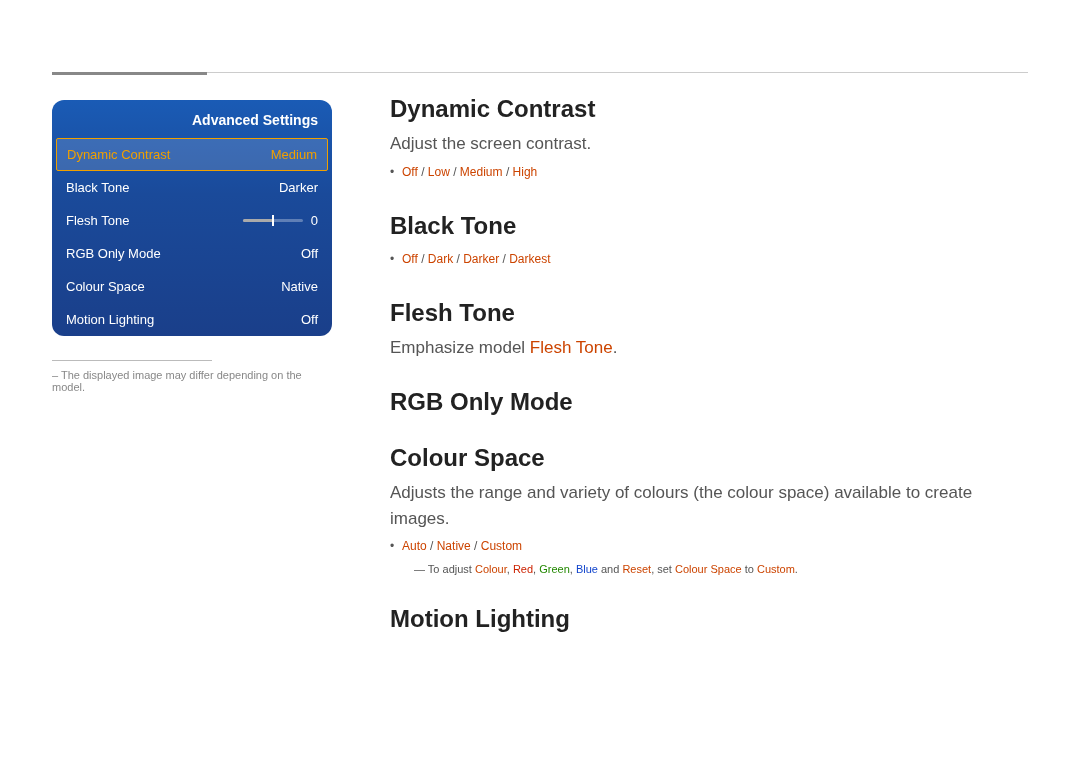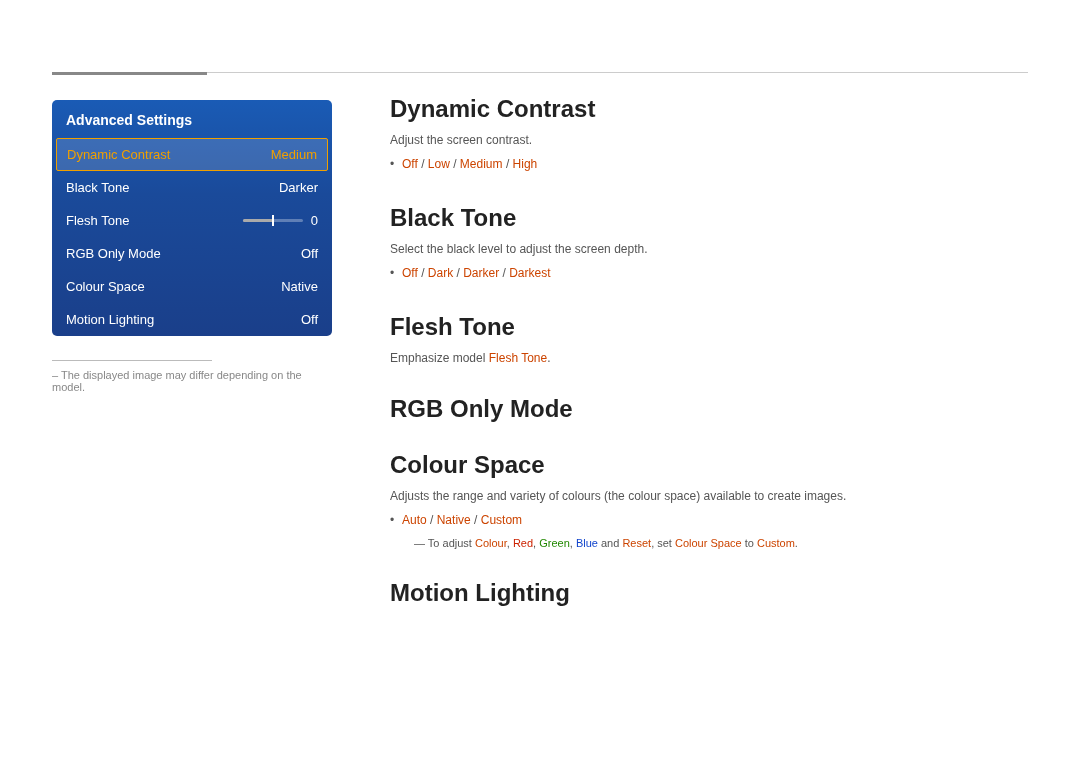--- a/index.html
+++ b/index.html
@@ -33,23 +33,24 @@
     
     .left-panel {
       position: absolute;
       top: 100px;
       left: 52px;
       width: 280px;
     }
 
     .advanced-settings-box {
       background: linear-gradient(180deg, #1a5bb5 0%, #1a4a9a 40%, #1a3f8a 100%);
-      border-radius: 5px;
+      border-radius: 12px;
       overflow: hidden;
       padding: 0;
+      text-align: right;
     }
 
     .advanced-settings-title {
       color: #fff;
       font-size: 14px;
       font-weight: bold;
       padding: 12px 14px 10px 14px;
     }
 
     .menu-item {
@@ -160,21 +161,21 @@
     }
 
     .section-title {
       font-size: 24px;
       font-weight: bold;
       color: #222;
       margin-bottom: 8px;
     }
 
     .section-desc {
-      font-size: 12px;
+      font-size: 17px;
       color: #555;
       margin-bottom: 4px;
       line-height: 1.5;
     }
 
     .option-list {
       list-style: none;
       padding: 0;
       margin: 0;
     }
@@ -278,21 +279,20 @@
         <span> / </span>
         <span class="highlight-orange">Medium</span>
         <span> / </span>
         <span class="highlight-orange">High</span>
       </li>
     </ul>
   </div>
 
   <div class="section">
     <h2 class="section-title">Black Tone</h2>
-    <p class="section-desc">Select the black level to adjust the screen depth.</p>
     <ul class="option-list">
       <li>
         <span class="highlight-orange">Off</span>
         <span> / </span>
         <span class="highlight-orange">Dark</span>
         <span> / </span>
         <span class="highlight-orange">Darker</span>
         <span> / </span>
         <span class="highlight-orange">Darkest</span>
       </li>

